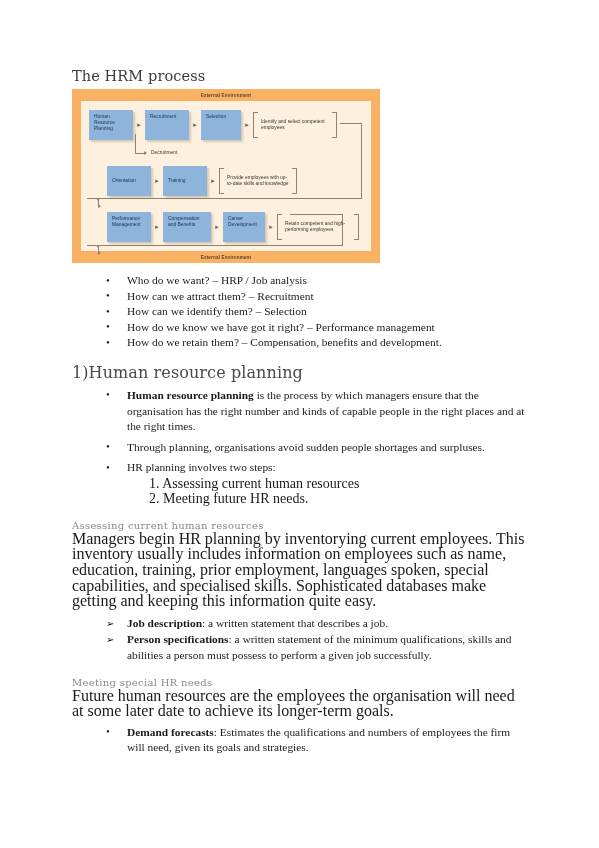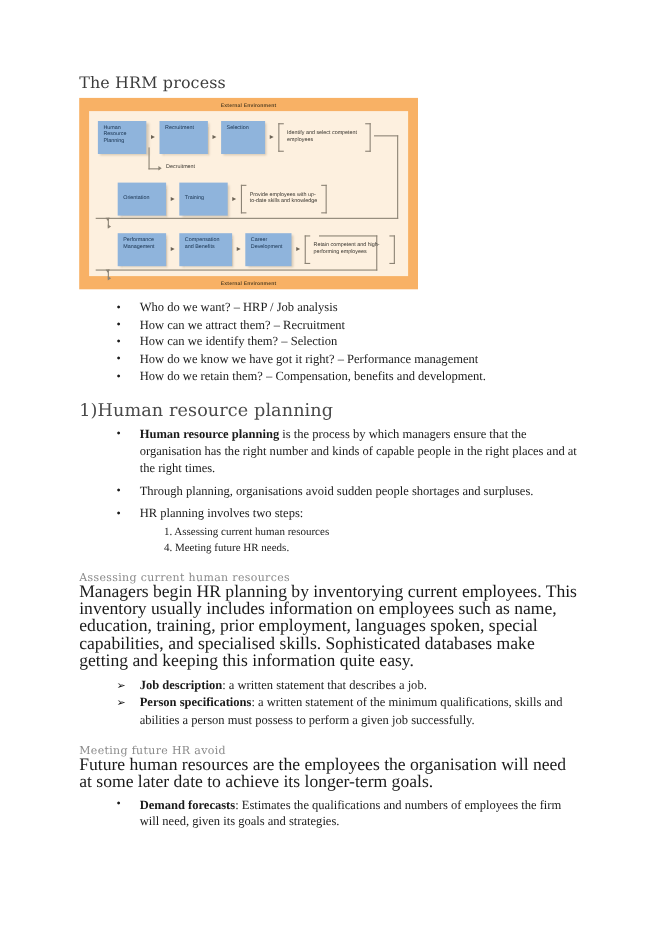--- a/index.html
+++ b/index.html
@@ -109,21 +109,21 @@
     font-size: 10px;
     color: #111;
   }
 
   ol.substeps {
     list-style: none;
     margin: 0;
     padding: 0 0 0 22px;
   }
   ol.substeps > li {
-    font-size: 10px;
+    font-size: 14px;
     line-height: 15.4px;
   }
 
   
   .hrm-figure {
     width: 308px;
     margin: 4px 0 0 0;
     background: #F8B165;
     padding: 0;
     position: relative;
@@ -342,35 +342,35 @@
 
   <h2 class="section-heading">1)Human resource planning</h2>
 
   <ul class="bullets loose">
     <li><span class="b">Human resource planning</span><span> is the process by which managers ensure that the organisation has the right number and kinds of capable people in the right places and at the right times.</span></li>
     <li>Through planning, organisations avoid sudden people shortages and surpluses.</li>
     <li>
       <span>HR planning involves two steps:</span>
       <ol class="substeps">
         <li>1. Assessing current human resources</li>
-        <li>4. Meeting future HR needs.</li>
+        <li>2. Meeting future HR needs.</li>
       </ol>
     </li>
   </ul>
 
   <h3 class="sub-heading">Assessing current human resources</h3>
   <p class="body-text">Managers begin HR planning by inventorying current employees. This inventory usually includes information on employees such as name, education, training, prior employment, languages spoken, special capabilities, and specialised skills. Sophisticated databases make getting and keeping this information quite easy.</p>
 
 
   <ul class="arrows">
     <li><span class="b">Job description</span><span>: a written statement that describes a job.</span></li>
     <li><span class="b">Person specifications</span><span>: a written statement of the minimum qualifications, skills and abilities a person must possess to perform a given job successfully.</span></li>
   </ul>
 
-  <h3 class="sub-heading">Meeting future HR avoid</h3>
+  <h3 class="sub-heading">Meeting special HR needs</h3>
   <p class="body-text">Future human resources are the employees the organisation will need at some later date to achieve its longer-term goals.</p>
 
   <ul class="bullets">
     <li><span class="b">Demand forecasts</span><span>: Estimates the qualifications and numbers of employees the firm will need, given its goals and strategies.</span></li>
   </ul>
 
 </div>
 </div>
 
 </body></html>

